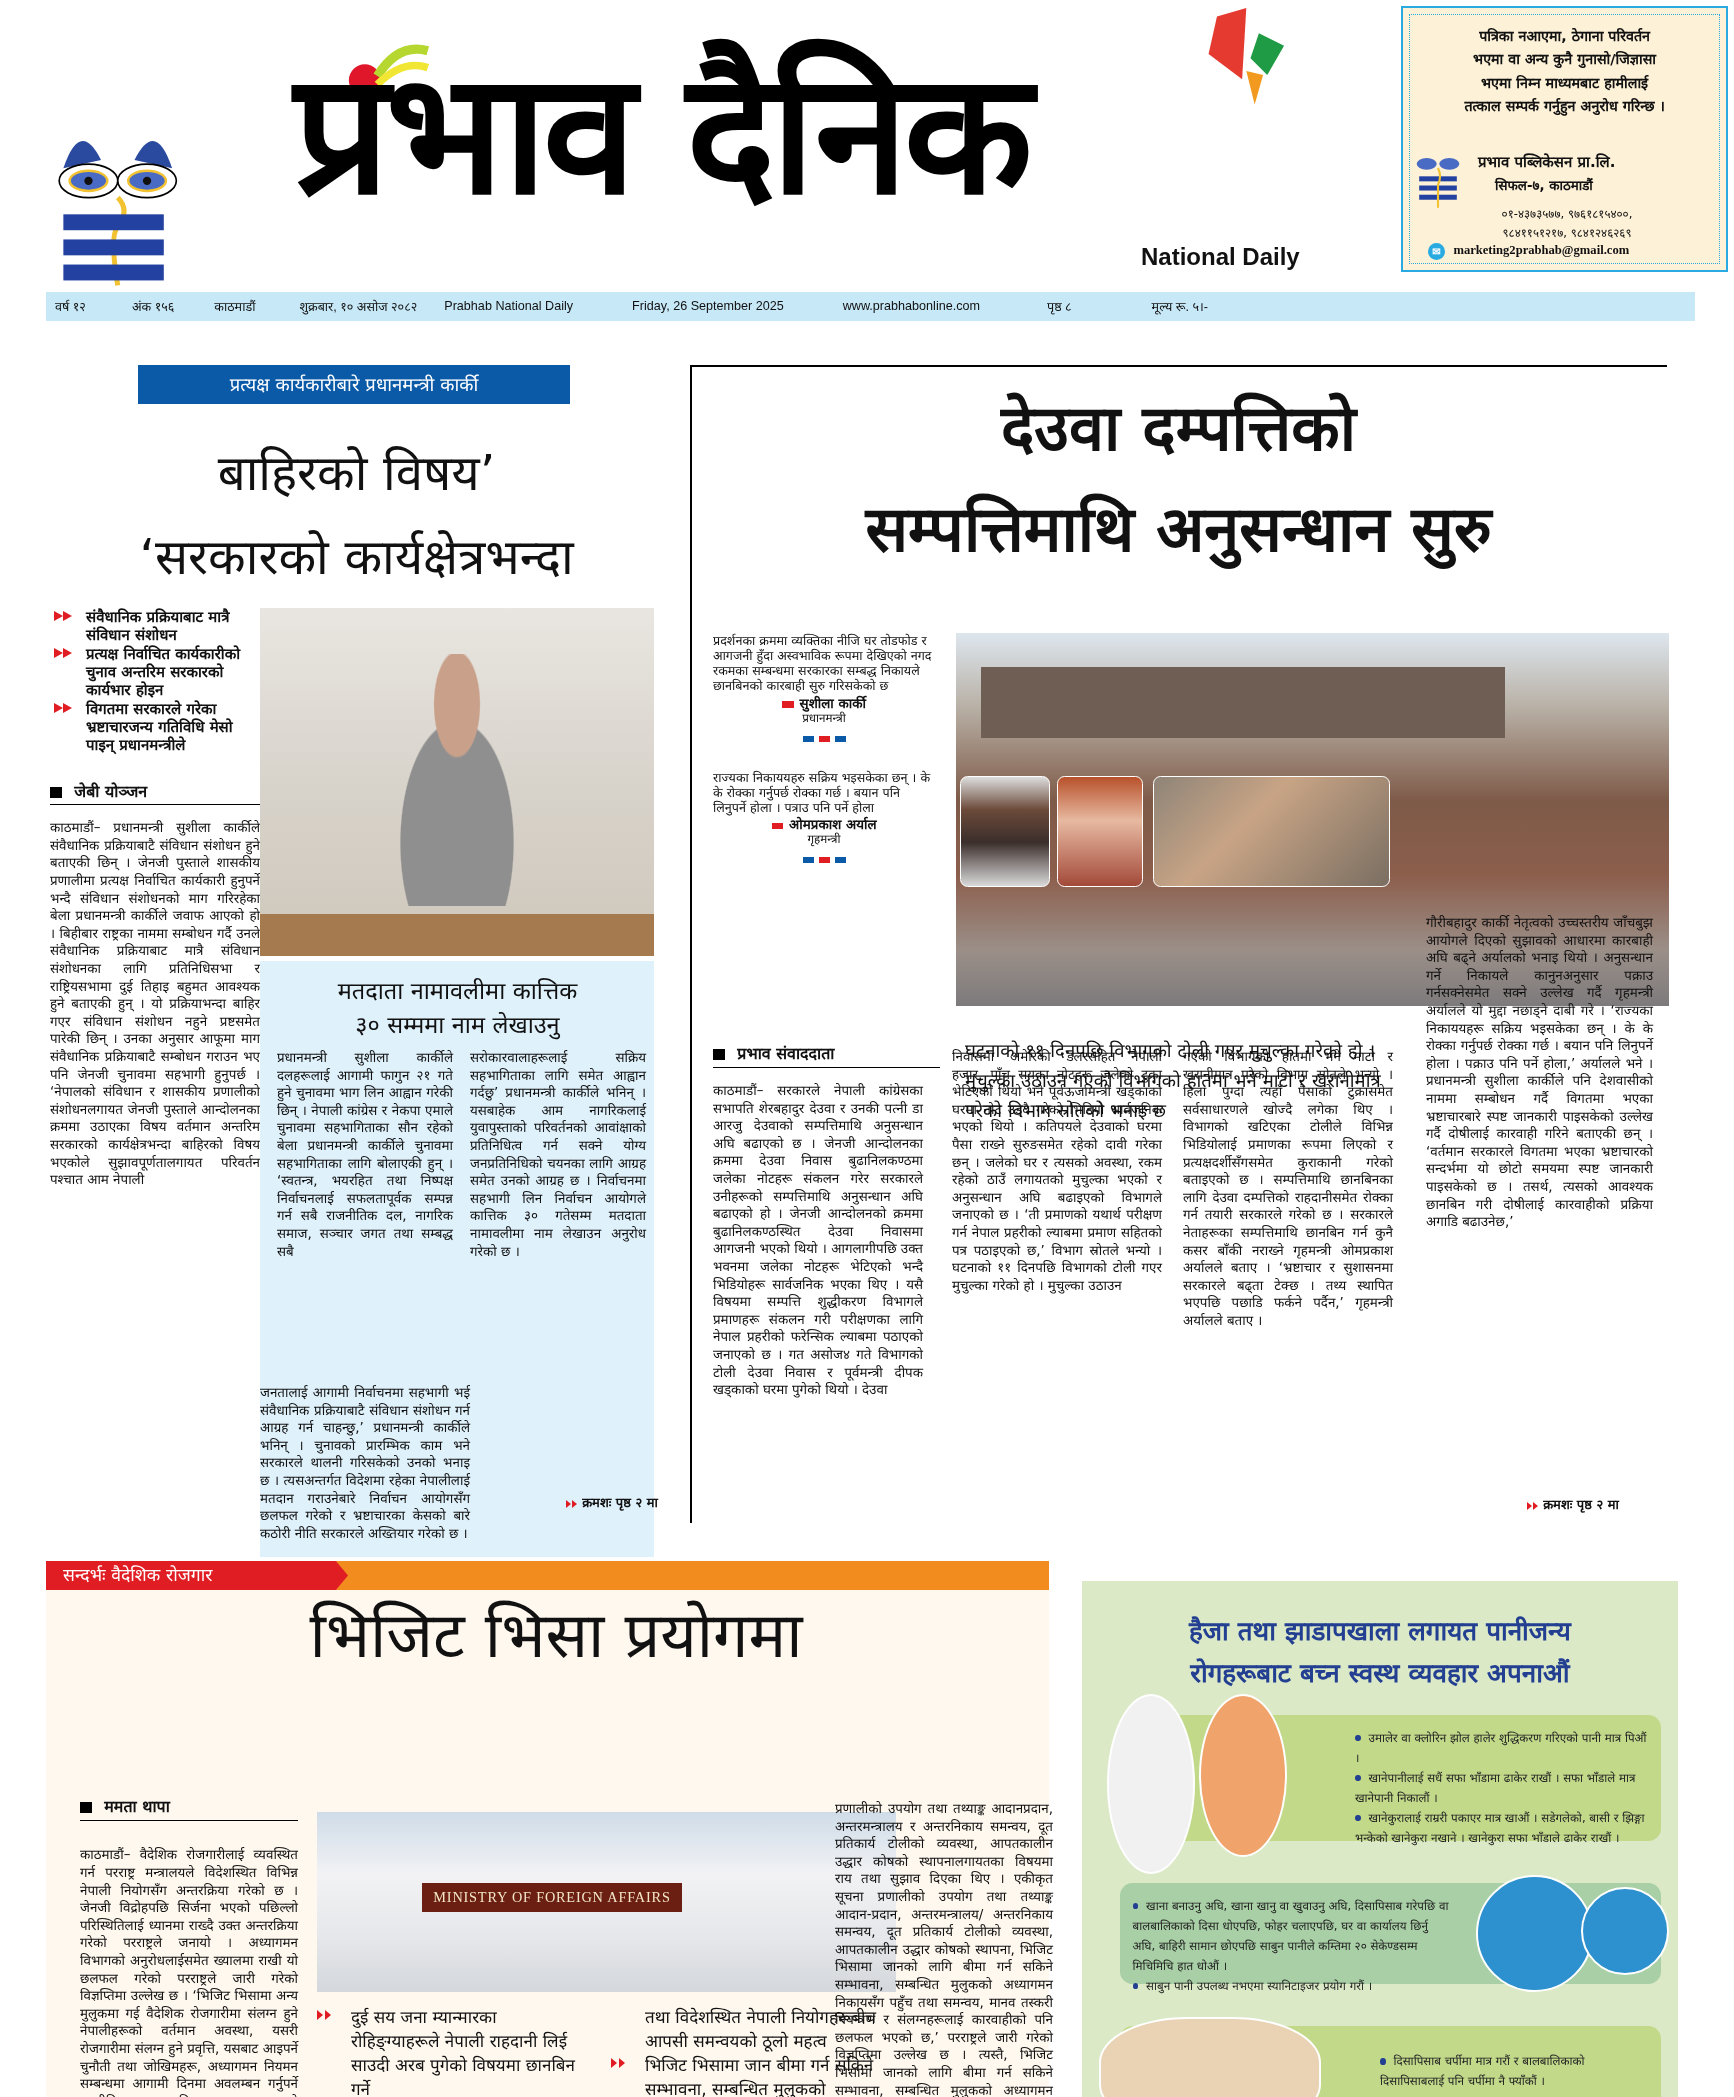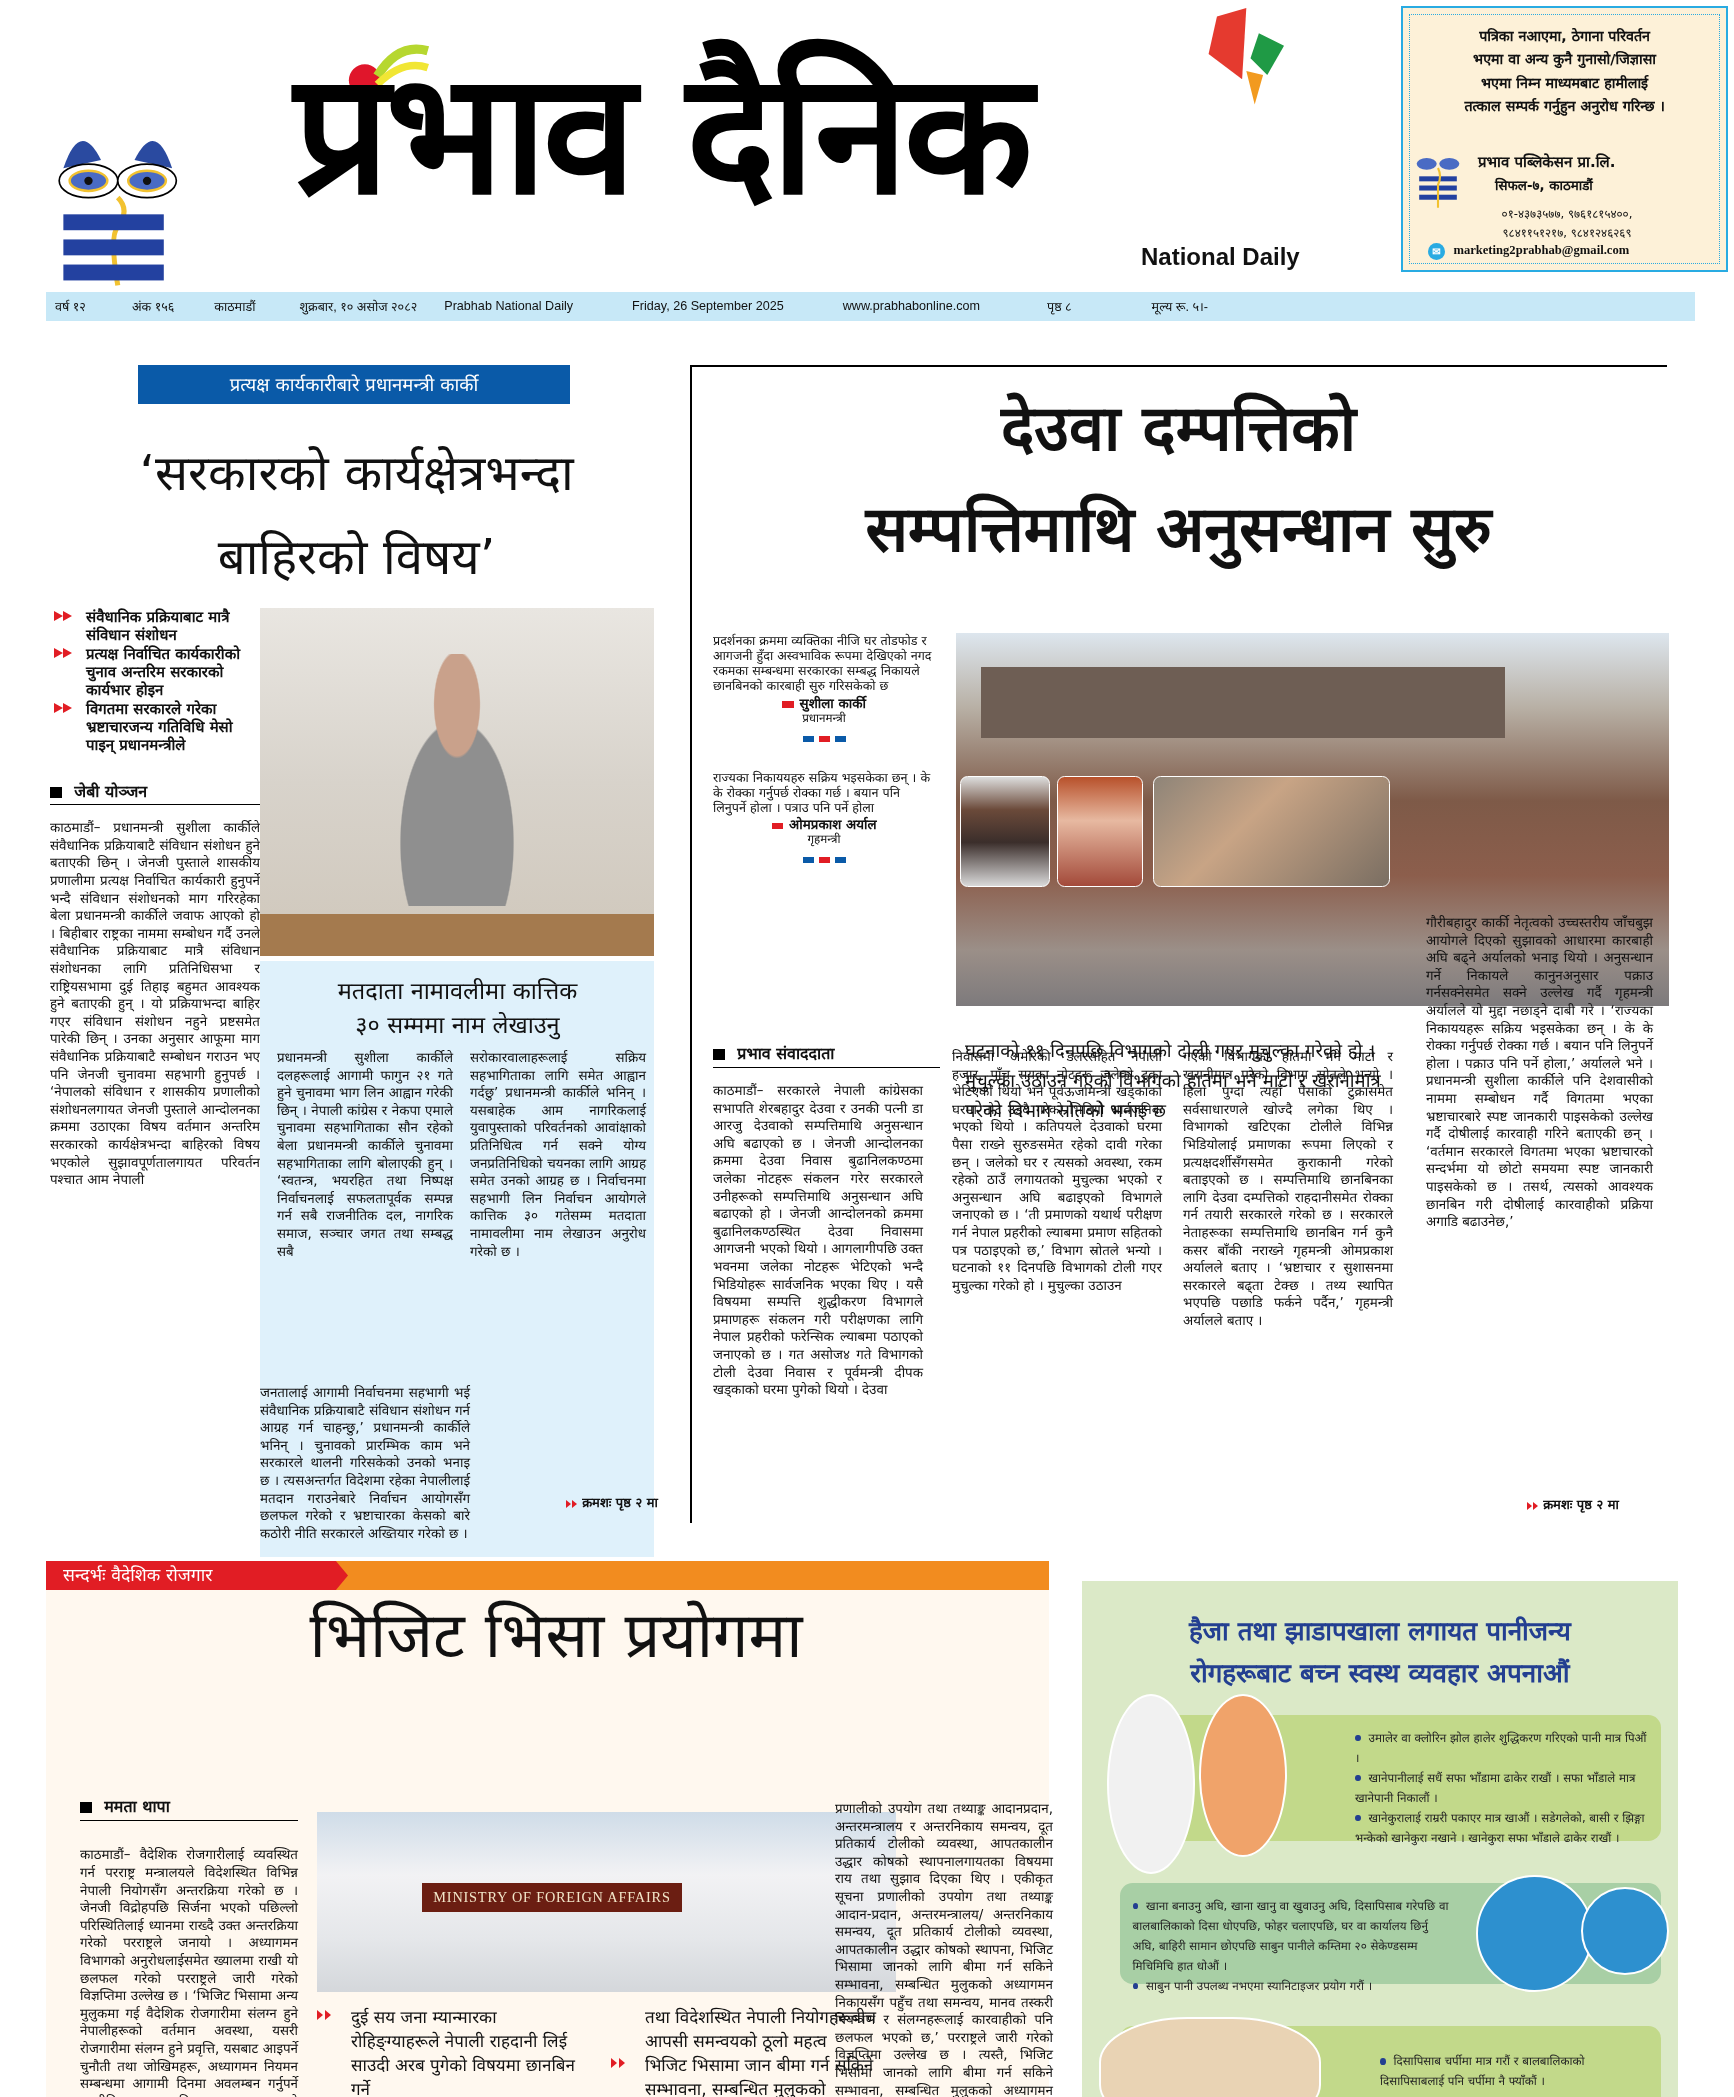--- a/index.html
+++ b/index.html
@@ -152,22 +152,22 @@
   <span style="margin-left:44px">शुक्रबार, १० असोज २०८२</span>
   <span style="margin-left:27px">Prabhab National  Daily</span>
   <span style="margin-left:59px">Friday, 26 September 2025</span>
   <span style="margin-left:59px">www.prabhabonline.com</span>
   <span style="margin-left:67px">पृष्ठ ८</span>
   <span style="margin-left:80px">मूल्य रू. ५।-</span>
 </div>
 
 <div class="abs kicker-blue">प्रत्यक्ष कार्यकारीबारे प्रधानमन्त्री कार्की</div>
 <div class="abs lead-head">
+  <div>बाहिरको विषय’</div>
   <div>‘सरकारको कार्यक्षेत्रभन्दा</div>
-  <div>बाहिरको विषय’</div>
 </div>
 <div class="abs bullets">
   <div class="b">संवैधानिक प्रक्रियाबाट मात्रै संविधान संशोधन</div>
   <div class="b">प्रत्यक्ष निर्वाचित कार्यकारीको चुनाव अन्तरिम सरकारको कार्यभार होइन</div>
   <div class="b">विगतमा सरकारले गरेका भ्रष्टाचारजन्य गतिविधि मेसो पाइन् प्रधानमन्त्रीले</div>
   <div class="byline" style="margin-top:29px"><span class="sq"></span><span>जेबी योञ्जन</span></div>
   <div class="body-col" style="margin-top:14.3px;font-weight:normal">काठमाडौं– प्रधानमन्त्री सुशीला कार्कीले संवैधानिक प्रक्रियाबाटै संविधान संशोधन हुने बताएकी छिन् । जेनजी पुस्ताले शासकीय प्रणालीमा प्रत्यक्ष निर्वाचित कार्यकारी हुनुपर्ने भन्दै संविधान संशोधनको माग गरिरहेका बेला प्रधानमन्त्री कार्कीले जवाफ आएको हो । बिहीबार राष्ट्रका नाममा सम्बोधन गर्दै उनले संवैधानिक प्रक्रियाबाट मात्रै संविधान संशोधनका लागि प्रतिनिधिसभा र राष्ट्रियसभामा दुई तिहाइ बहुमत आवश्यक हुने बताएकी हुन् । यो प्रक्रियाभन्दा बाहिर गएर संविधान संशोधन नहुने प्रष्टसमेत पारेकी छिन् । उनका अनुसार आफूमा माग संवैधानिक प्रक्रियाबाटै सम्बोधन गराउन भए पनि जेनजी चुनावमा सहभागी हुनुपर्छ । ‘नेपालको संविधान र शासकीय प्रणालीको संशोधनलगायत जेनजी पुस्ताले आन्दोलनका क्रममा उठाएका विषय वर्तमान अन्तरिम सरकारको कार्यक्षेत्रभन्दा बाहिरको विषय भएकोले सुझावपूर्णतालगायत परिवर्तन पश्चात आम नेपाली</div>
 </div>
 <div class="abs photo-pm">
   <div class="person"></div>

